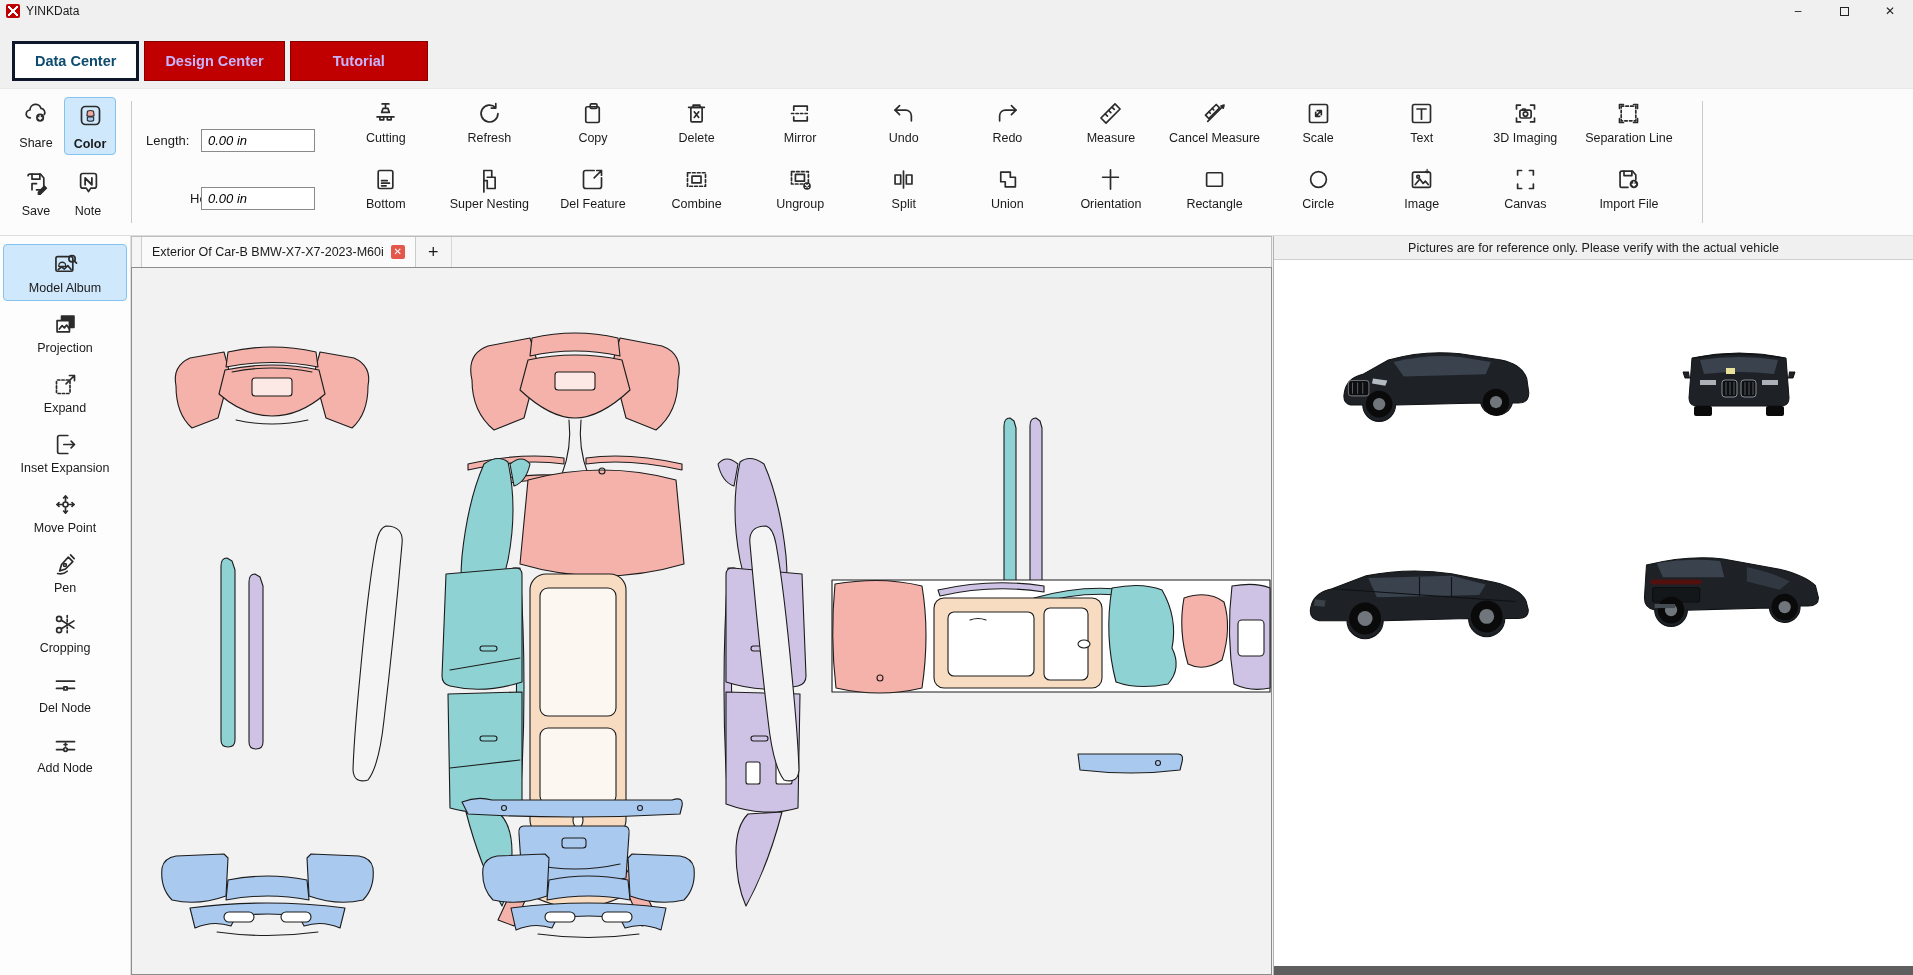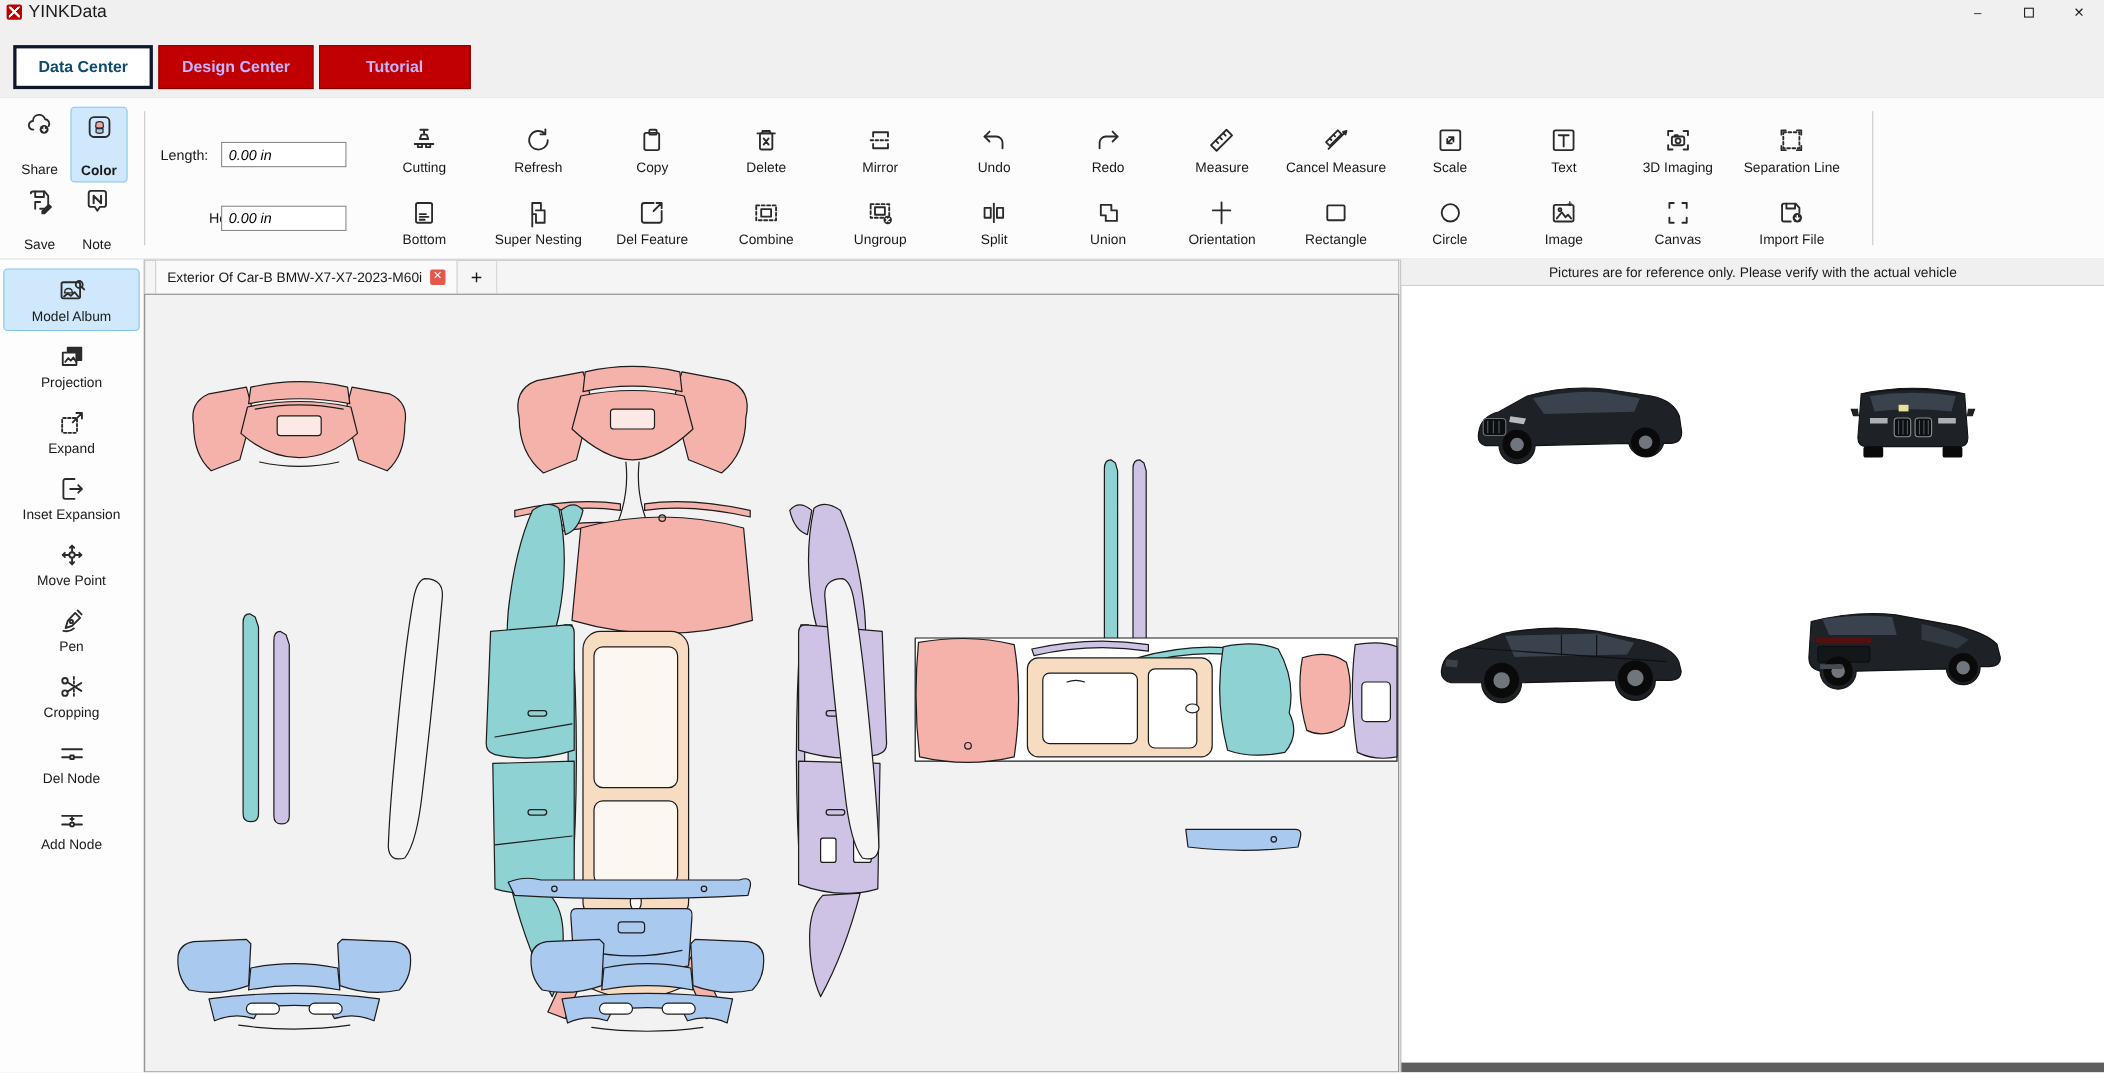--- a/index.html
+++ b/index.html
@@ -8,46 +8,46 @@
          font-family:"Liberation Sans", sans-serif; color:#1a1a1a; overflow:hidden; }
 
   
   .titlebar { position:absolute; top:0; left:0; right:0; height:22px; background:#f0f0f0;
               display:flex; align-items:center; padding-left:6px; gap:6px; }
   .app-logo { width:14px; height:14px; background:#c00000; border-radius:2px; position:relative; flex:0 0 auto;}
   .app-logo:before { content:""; position:absolute; left:2px; top:2px; width:10px; height:10px;
               background:
                 linear-gradient(45deg, transparent 44%, #fff 45%, #fff 58%, transparent 59%),
                 linear-gradient(-45deg, transparent 44%, #fff 45%, #fff 58%, transparent 59%); }
-  .app-title { font-size:16px; }
+  .app-title { font-size:12px; }
   .win-controls { position:absolute; right:0; top:0; height:22px; display:flex; }
   .win-btn { width:46px; height:22px; display:flex; align-items:center; justify-content:center;
              font-size:12px; color:#222; }
   .win-btn.max span { display:block; width:9px; height:9px; border:1px solid #222; }
 
   
   .nav-tabs { position:absolute; top:41px; left:12px; display:flex; gap:5px; height:40px; }
   .nav-tab { display:flex; align-items:center; padding:0 20px; font-weight:bold; font-size:14.5px; }
   .nav-tab.active { background:#fff; color:#0c4a6e; border:3px solid #0f172a; }
   .nav-tab.red { background:#c00000; color:#c4b5fd; border:1px solid #870000; }
   .nav-tab.wide { padding:0 42px; }
 
   
   .toolbar { position:absolute; top:88px; left:0; width:1913px; height:148px; background:#fcfcfc;
              border-top:1px solid #e8e8e8; border-bottom:1px solid #dcdcdc; }
-  .qt { position:absolute; width:48px; display:flex; flex-direction:column; align-items:center; gap:19px; }
+  .qt { position:absolute; width:48px; display:flex; flex-direction:column; align-items:center; gap:8px; }
   .qt .lbl { font-size:12.5px; white-space:nowrap; }
   .qt.sel { background:#cfe8fb; border:1px solid #84c3ef; border-radius:4px; padding:4px 0 3px; width:52px; }
   .vdiv { position:absolute; width:1px; background:#c9c9c9; top:12px; bottom:12px; }
 
   .dim-label { position:absolute; font-size:13px; line-height:23px; }
   .dim-input { position:absolute; width:114px; height:23px; border:1px solid #8a8a8a; background:#fff;
                font-family:inherit; font-size:13px; padding-left:6px;font-style:italic; }
 
-  .tools-grid { position:absolute; left:334px; top:14px; display:grid;
+  .tools-grid { position:absolute; left:334px; top:0; display:grid;
                 grid-template-columns:repeat(13,103.6px); grid-auto-rows:66px; }
   .tool { display:flex; flex-direction:column; align-items:center; justify-content:center; gap:4px; }
   .tool .lbl { font-size:12.5px; white-space:nowrap; }
 
   .ig { stroke:#2b2b2b; fill:none; stroke-width:1.5; stroke-linecap:round; stroke-linejoin:round; }
 
   
   .sidebar { position:absolute; left:0; top:236px; width:131px; height:739px; background:#fdfdfd;
              border-right:1px solid #e0e0e0; padding-top:6px; }
   .side-item { width:124px; margin:2px auto 3px; display:flex; flex-direction:column; align-items:center;

